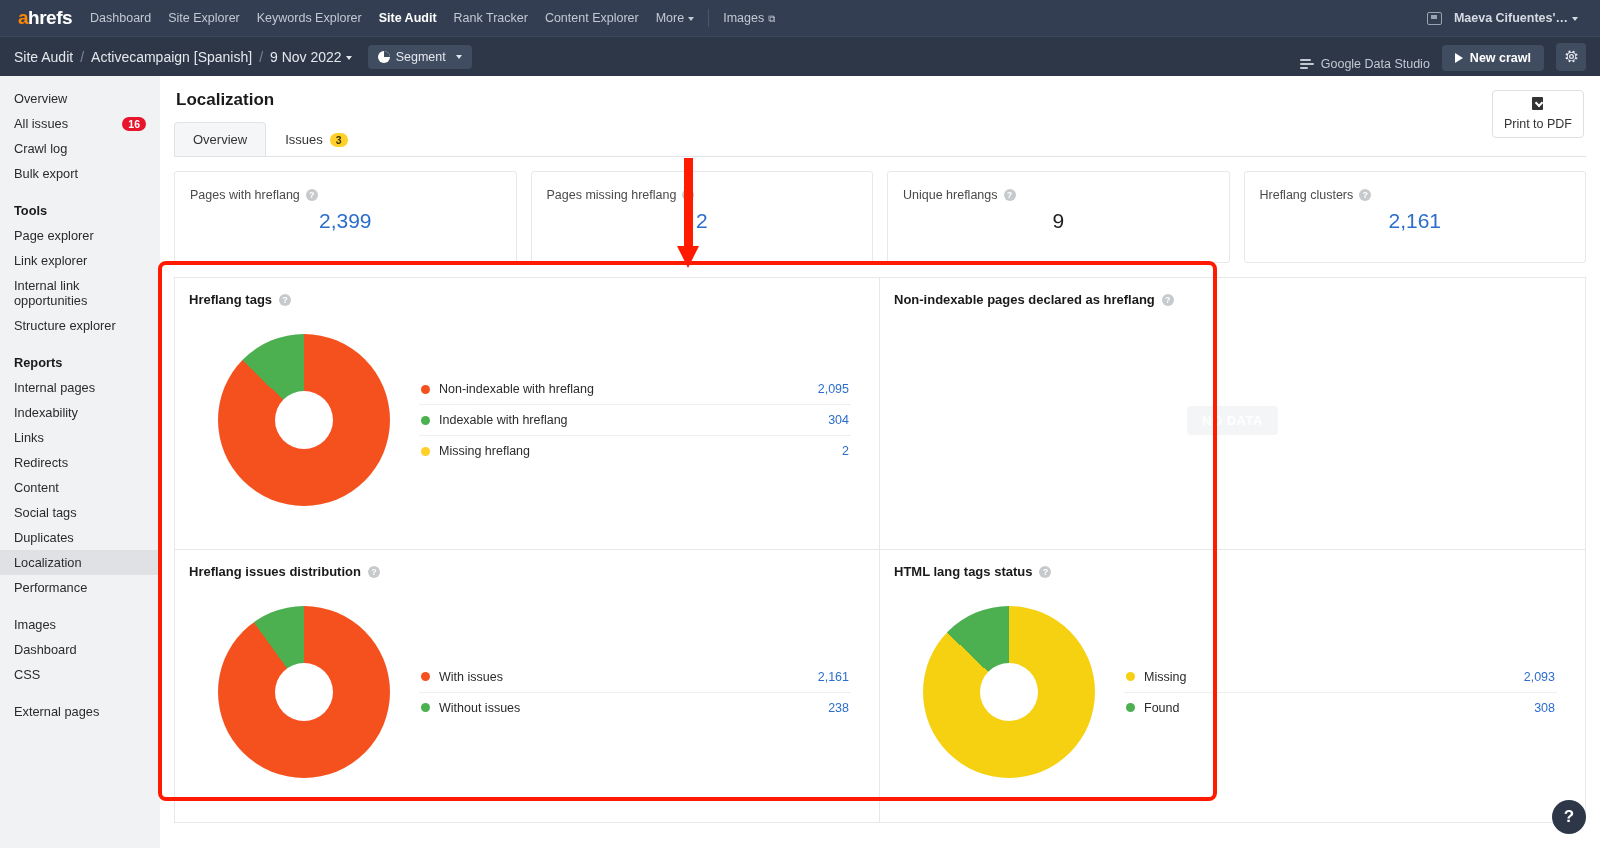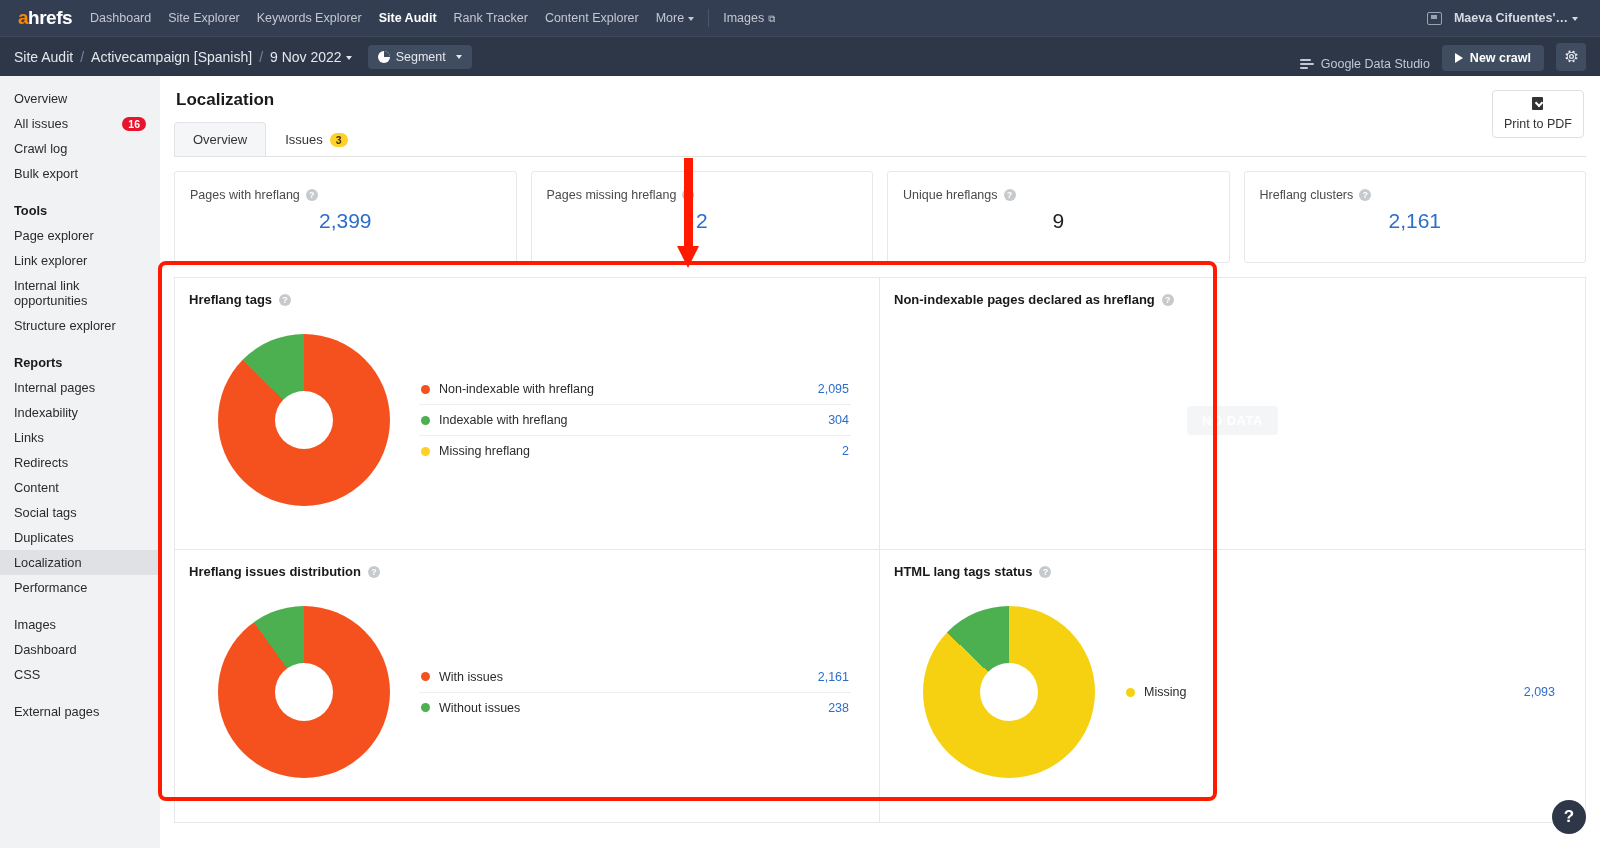--- a/index.html
+++ b/index.html
@@ -365,20 +365,25 @@
           <div class="chart-body">
             <div class="donut-wrap">
               <div class="donut" style="background: conic-gradient(rgb(245, 209, 18) 0deg, rgb(245, 209, 18) 313.82deg, rgb(76, 175, 80) 313.82deg, rgb(76, 175, 80) 360deg);"></div>
             </div>
             <div class="legend">
               <div class="legend-row">
                 <span class="dot" style="background: rgb(245, 209, 18);"></span>
                 <span>Missing</span>
                 <span class="legend-val">2,093</span>
               </div>
+              <div class="legend-row">
+                <span class="dot" style="background: rgb(76, 175, 80);"></span>
+                <span>Found</span>
+                <span class="legend-val">308</span>
+              </div>
             </div>
           </div>
         </div>
       </div>
 
     <div class="hl-box" style="left:-2px; top:185px; width:1059px; height:540px;"></div>
 
     <div class="arrow" style="left:517px; top:82px; width:23px; height:110px;">
       <div class="shaft" style="height:88px;"></div>
       <div class="head" style="top:88px;"></div>

